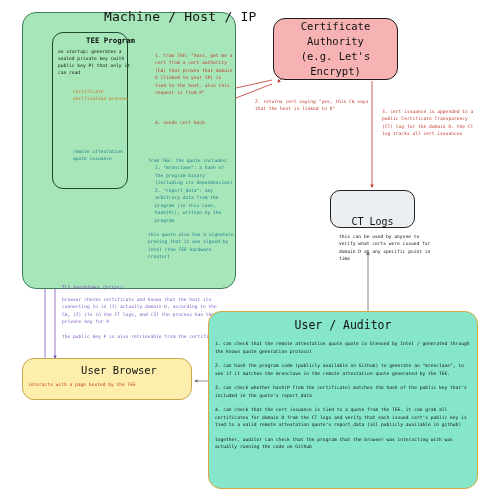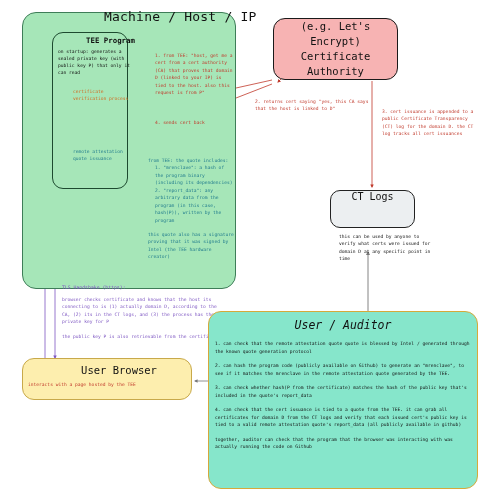--- a/index.html
+++ b/index.html
@@ -49,21 +49,21 @@
     display:flex;align-items:center;justify-content:center;text-align:center;
   }
   #ca-title{font-size:10.5px;line-height:1.45;color:#111;}
   #step2{position:absolute;left:255px;top:98px;width:125px;font-size:4.6px;line-height:1.6;color:#c0392b;}
   #step3{position:absolute;left:382px;top:108px;width:92px;font-size:4.6px;line-height:1.62;color:#c0392b;}
 
   
   #ct-box{
     left:330px;top:190px;width:85px;height:38px;
     background:#eceff1;border:1.5px solid #222;border-radius:10px;
-    display:flex;align-items:flex-start;justify-content:center;
+    display:flex;align-items:flex-end;justify-content:center;
   }
   #ct-title{font-size:10px;color:#111;}
   #ct-desc{position:absolute;left:339px;top:233px;width:96px;font-size:4.6px;line-height:1.6;color:#111;}
 
   
   #tls-title{position:absolute;left:62px;top:285px;font-size:4.8px;color:#7e57c2;}
   #tls-desc{position:absolute;left:62px;top:296px;width:160px;font-size:4.6px;line-height:1.62;color:#7e57c2;}
   #tls-desc .gap{display:block;height:7px;}
 
   
@@ -72,21 +72,21 @@
     background:#fdeeae;border:1.5px solid #c8a94a;border-radius:12px;
   }
   #browser-title{position:absolute;left:22px;top:364px;width:194px;text-align:center;font-size:10.5px;color:#111;}
   #browser-desc{position:absolute;left:28px;top:382px;width:160px;font-size:4.6px;color:#c0392b;}
 
   
   #auditor-box{
     left:208px;top:311px;width:270px;height:178px;
     background:#86e6cb;border:1.5px solid #d6a93a;border-radius:13px;
   }
-  #auditor-title{position:absolute;left:208px;top:318px;width:270px;text-align:center;font-size:11.5px;color:#111;font-style:italic;}
+  #auditor-title{position:absolute;left:208px;top:318px;width:270px;text-align:center;font-size:11.5px;color:#111;}
   #auditor-body{position:absolute;left:215px;top:340px;width:258px;font-size:4.6px;line-height:1.64;color:#111;}
   #auditor-body .gap{display:block;height:7px;}
 </style>
 </head>
 <body>
 
 <div id="root">
 
   <svg class="svg-layer" viewBox="0 0 486 500">
     <defs>
@@ -142,22 +142,22 @@
   <div id="quote-text">
     <span>from TEE: the quote includes:</span>
     <span class="ind">1. "mrenclave": a hash of the program binary (including its dependencies)</span>
     <span class="ind">2. "report_data": any arbitrary data from the program (in this case, hash(P)), written by the program</span>
     <span class="gap"></span>
     <span>this quote also has a signature proving that it was signed by Intel (the TEE hardware creator)</span>
   </div>
 
   <div class="box" id="ca-box">
     <div id="ca-title">
+      <div>Certificate Authority</div>
       <div>(e.g. Let's Encrypt)</div>
-      <div>Certificate Authority</div>
     </div>
   </div>
   <div id="step2">2. returns cert saying "yes, this CA says that the host is linked to D"</div>
   <div id="step3">3. cert issuance is appended to a public Certificate Transparency (CT) log for the domain D. the CT log tracks all cert issuances</div>
 
   <div class="box" id="ct-box">
     <div id="ct-title">CT Logs</div>
   </div>
   <div id="ct-desc">this can be used by anyone to verify what certs were issued for domain D at any specific point in time</div>
 

